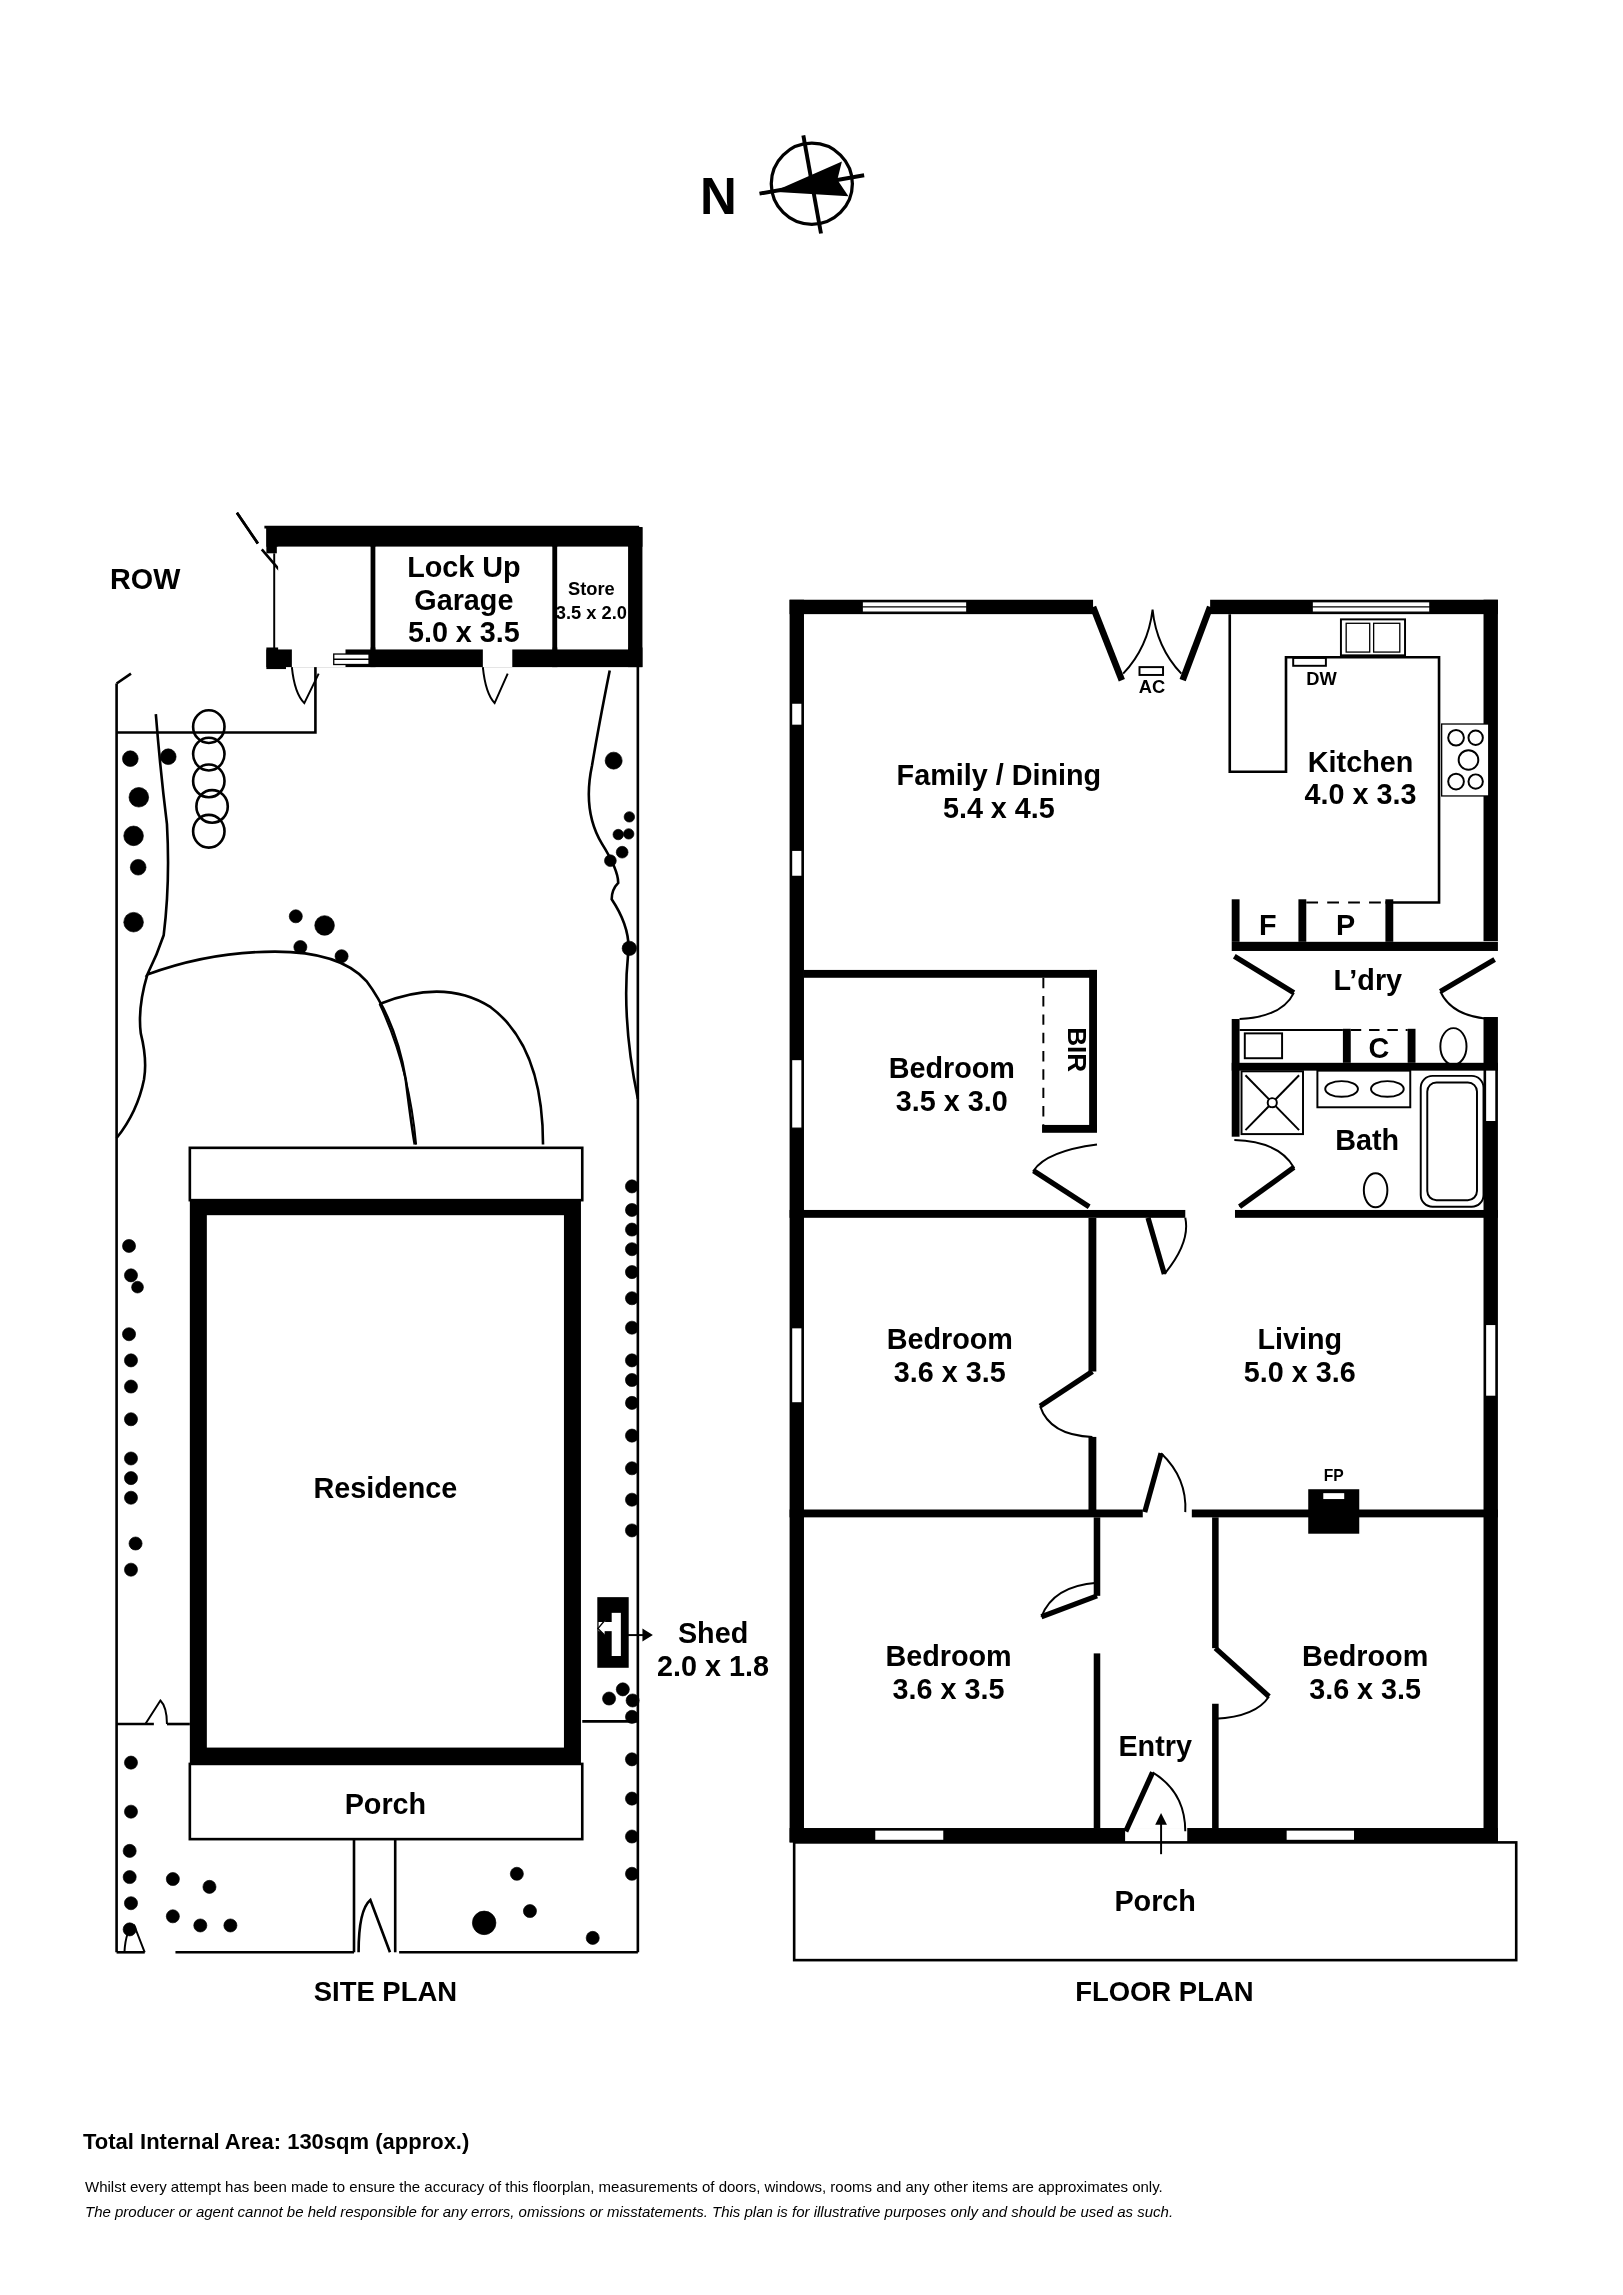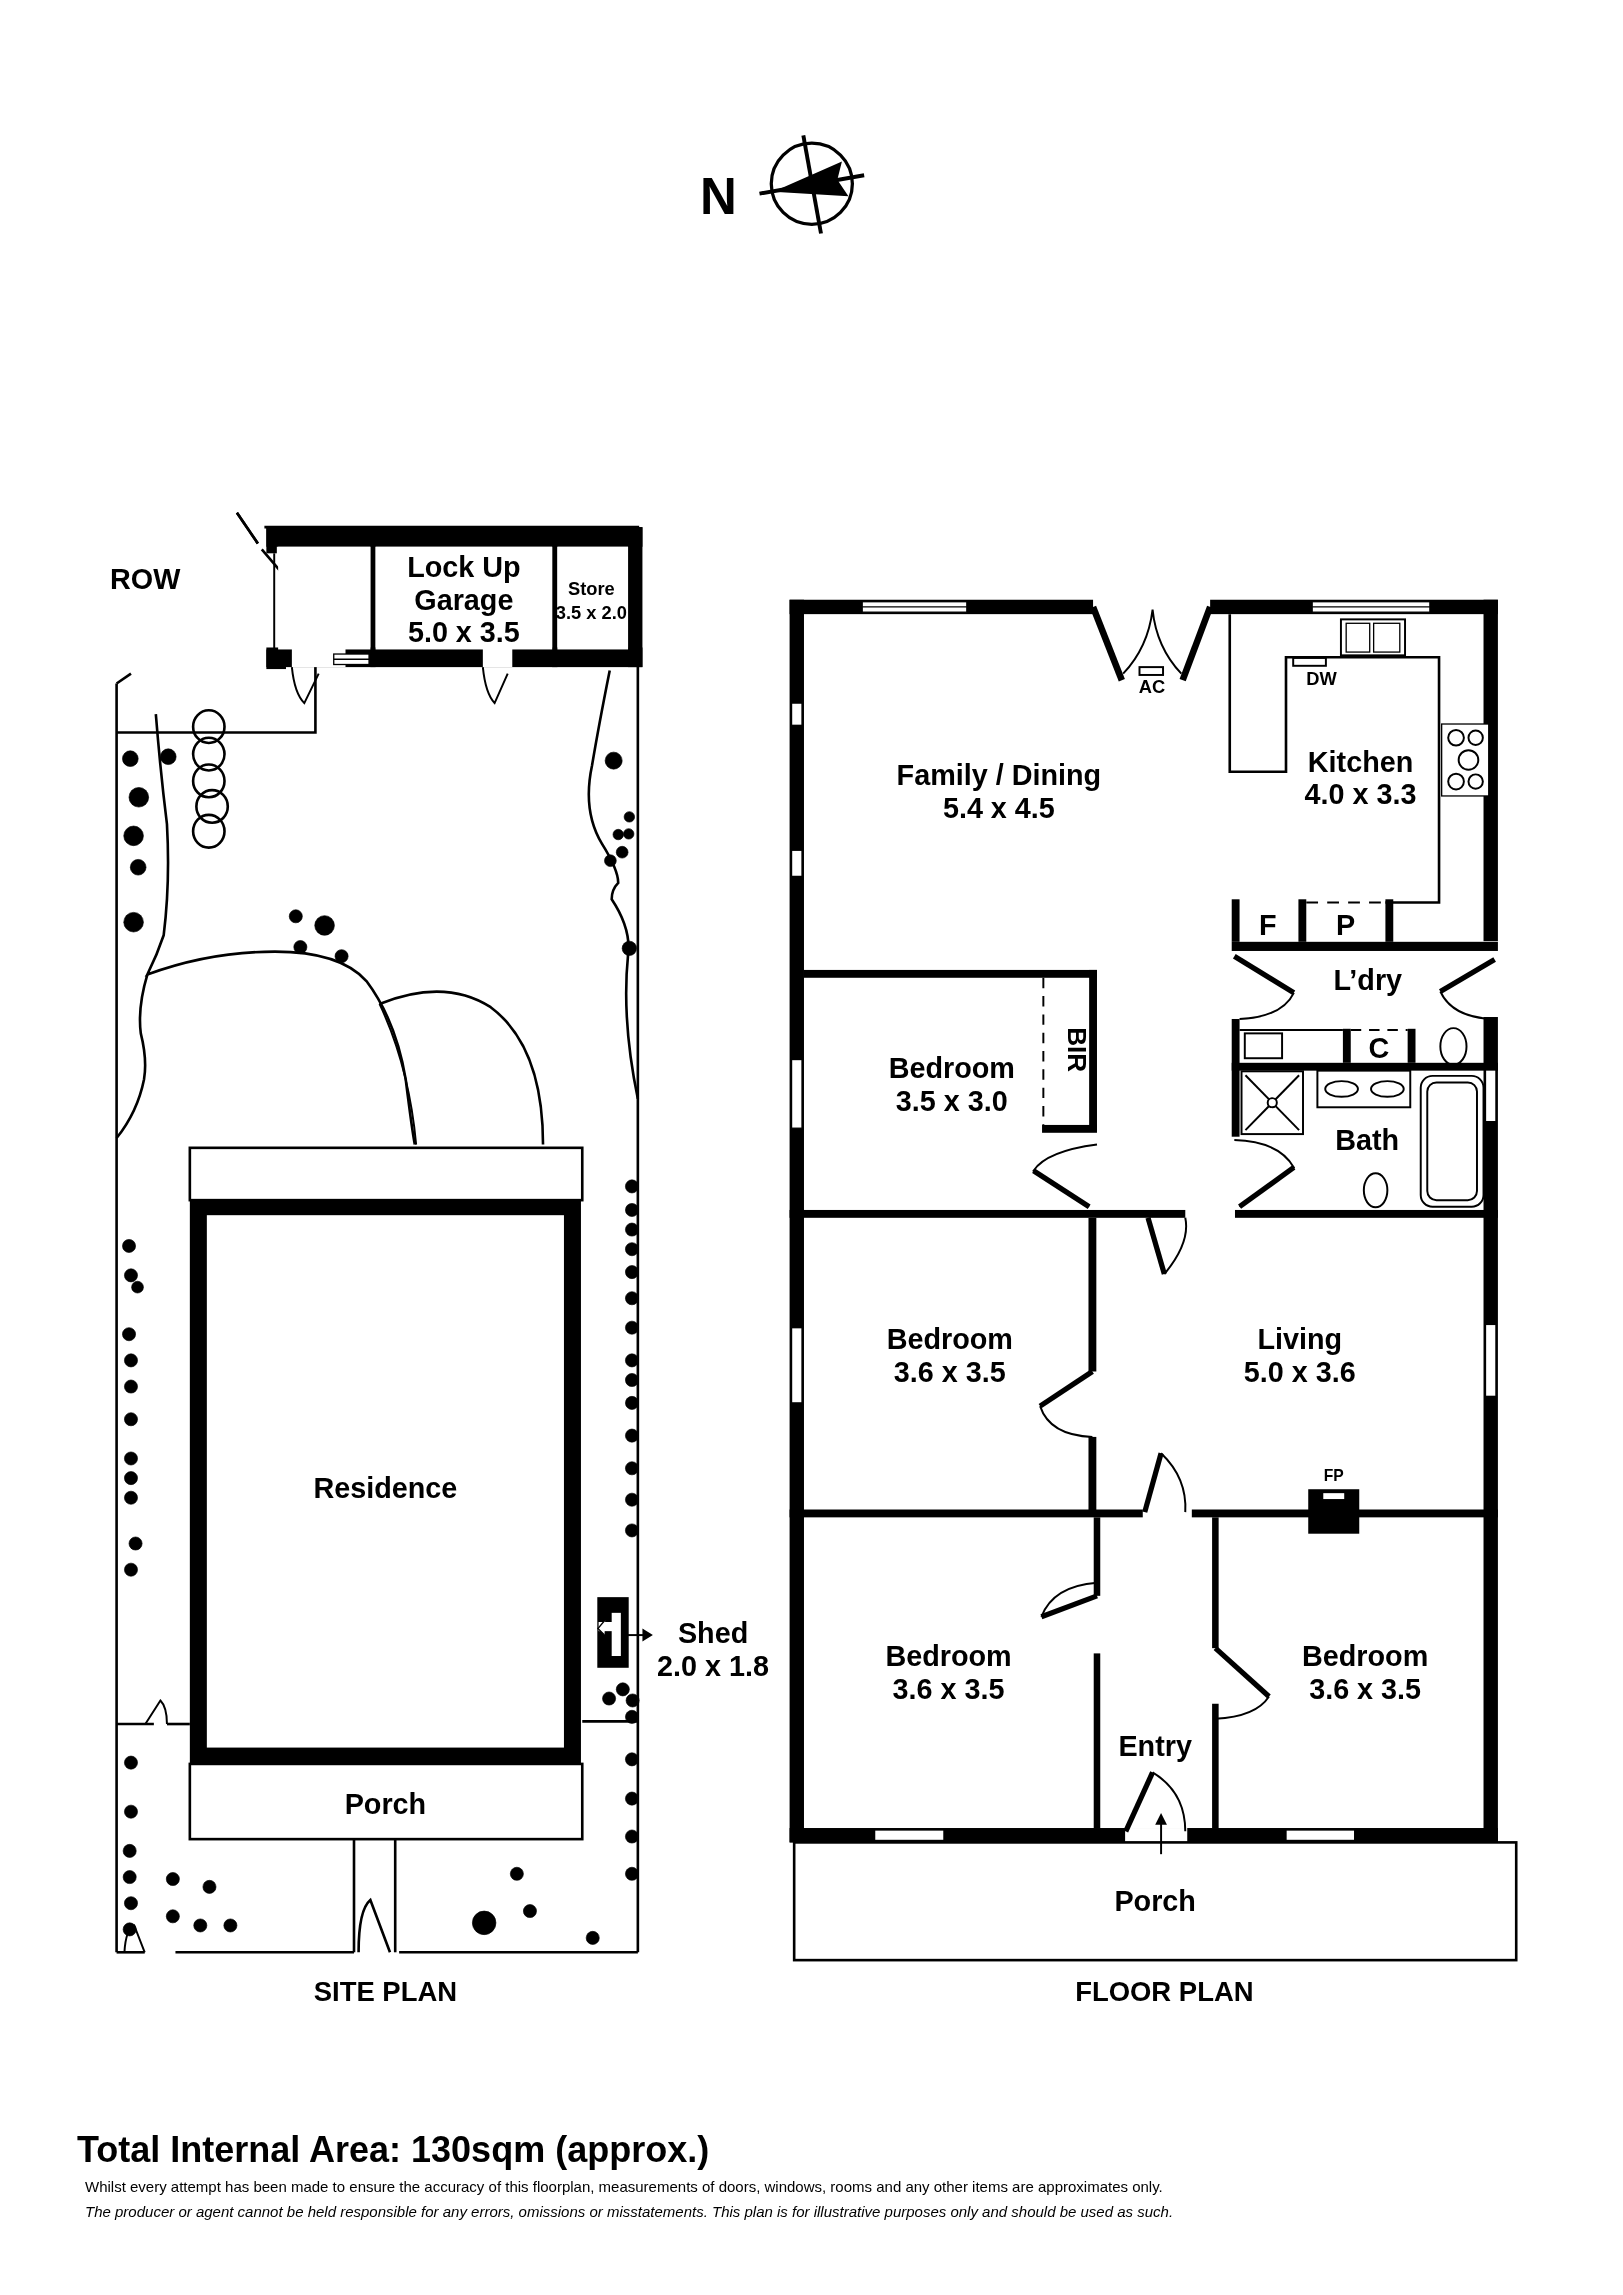--- a/index.html
+++ b/index.html
@@ -2,21 +2,21 @@
 <html style="font-size:10.5px"><head>
 <meta charset="utf-8">
 <style>
   html, body { margin:0; padding:0; background:#ffffff; }
   body { width:1623px; height:2295px; position:relative; overflow:hidden;
          font-family:"Liberation Sans", sans-serif; color:#000; }
   svg#plan { position:absolute; left:0; top:0; width:1623px; height:2295px; }
   svg text { font-family:"Liberation Sans", sans-serif; font-weight:bold; fill:#000; }
   .lbl { font-size:44px; }
   .sm { font-size:28px; }
-  .footer-title { position:absolute; left:77px; top:2129px; font-size:36px; font-weight:bold;
+  .footer-title { position:absolute; left:83px; top:2129px; font-size:22px; font-weight:bold;
                   font-family:"Liberation Sans", sans-serif; }
   .footer-note { position:absolute; left:85px; font-size:15px; font-family:"Liberation Sans", sans-serif; }
   .plan-title { font-size:42px; }
 </style>
 </head>
 <body>
 
 <svg id="plan" viewBox="0 0 2481 3509" xmlns="http://www.w3.org/2000/svg">
 
   <g>

